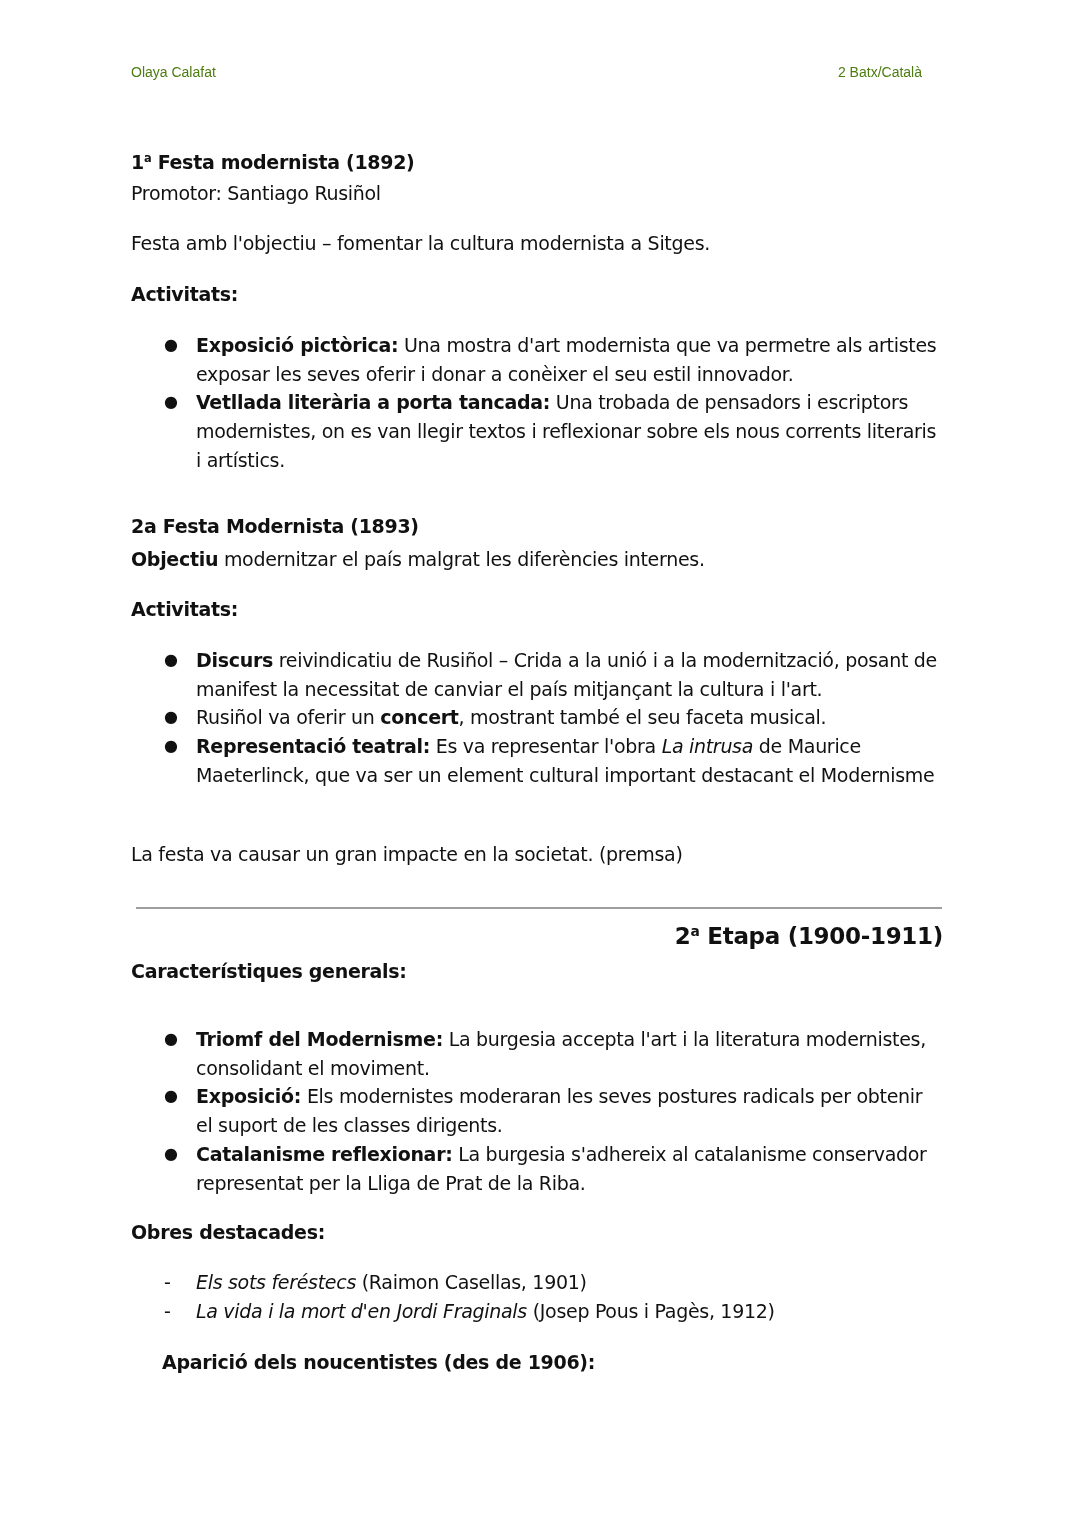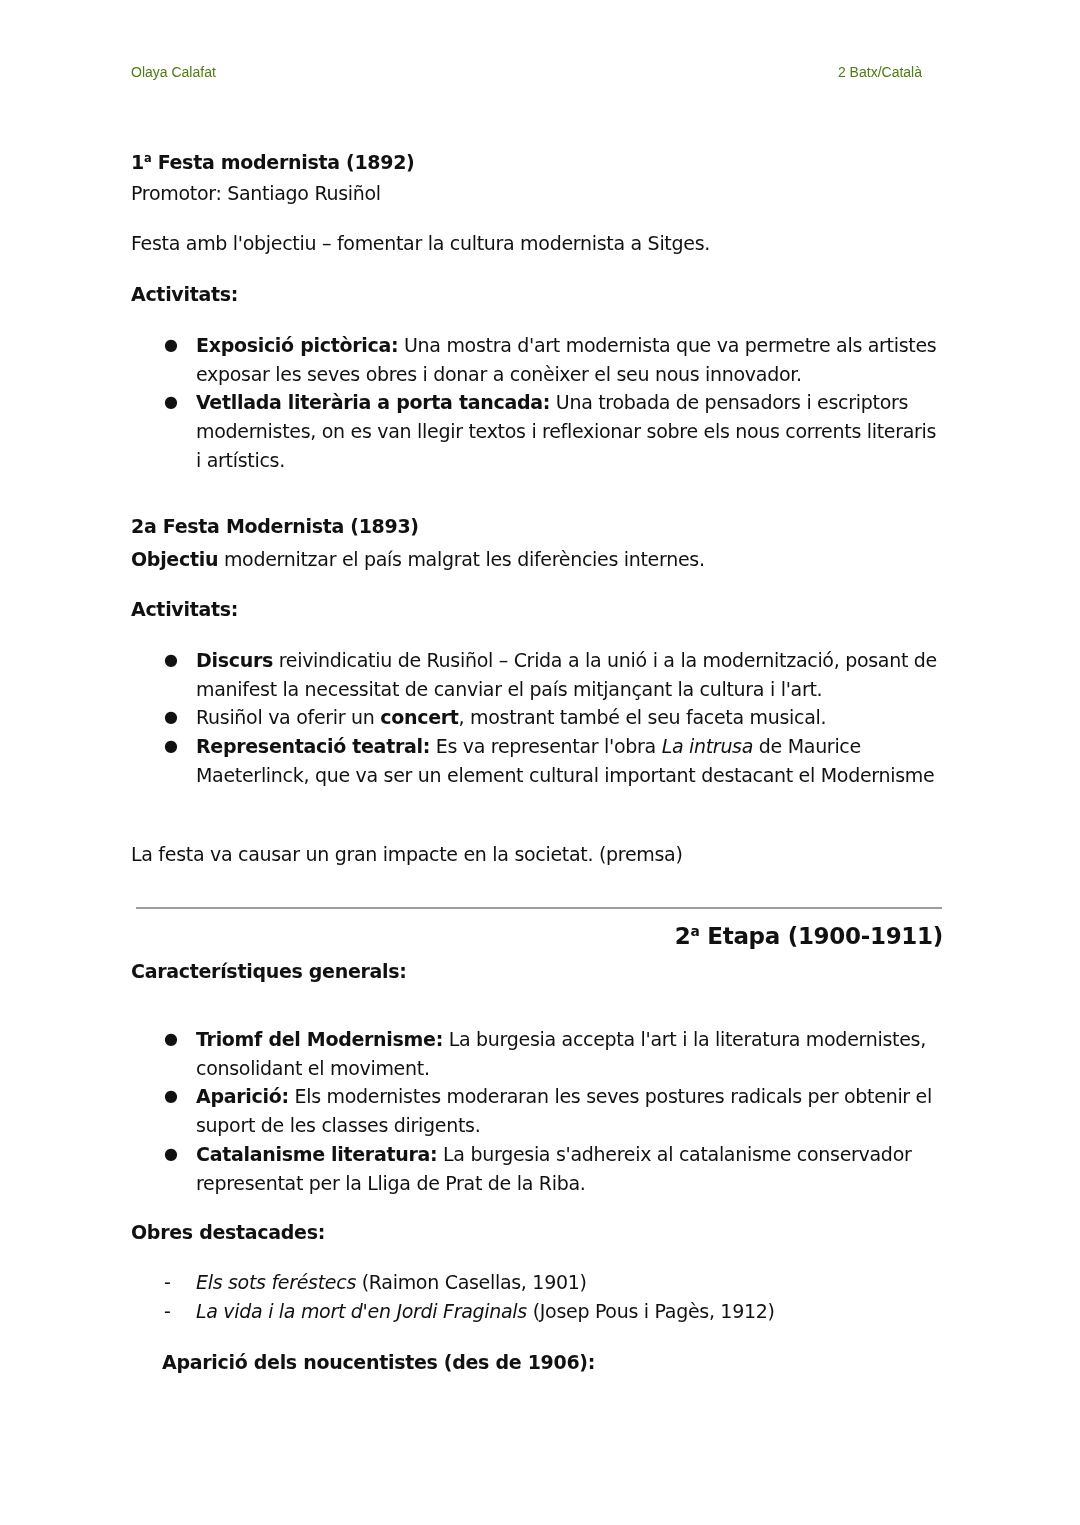--- a/index.html
+++ b/index.html
@@ -52,21 +52,21 @@
 
   <div class="p" style="top:179px;">Promotor: Santiago Rusiñol</div>
 
   <div class="p" style="top:229px;">Festa amb l'objectiu –  fomentar la cultura modernista a Sitges.</div>
 
   <div class="p b" style="top:280px;">Activitats:</div>
 
   <ul class="list" style="top:331px;">
     <li>
       <span class="bullet">●</span>
-      <span class="b">Exposició pictòrica:</span><span> Una mostra d'art modernista que va permetre als artistes exposar les seves obres i donar a conèixer el seu nous innovador.</span>
+      <span class="b">Exposició pictòrica:</span><span> Una mostra d'art modernista que va permetre als artistes exposar les seves oferir i donar a conèixer el seu estil innovador.</span>
     </li>
     <li>
       <span class="bullet">●</span>
       <span class="b">Vetllada literària a porta tancada:</span><span> Una trobada de pensadors i escriptors modernistes, on es van llegir textos i reflexionar sobre els nous corrents literaris i artístics.</span>
     </li>
   </ul>
 
   <div class="p b" style="top:512px;">2a Festa Modernista (1893)</div>
 
   <div class="p" style="top:545px;"><span class="b">Objectiu</span><span> modernitzar el país malgrat les diferències internes.</span></div>
@@ -92,25 +92,25 @@
 
   <div class="p b" style="top:957px;">Característiques generals:</div>
 
   <ul class="list" style="top:1025px;">
     <li>
       <span class="bullet">●</span>
       <span class="b">Triomf del Modernisme:</span><span> La burgesia accepta l'art i la literatura modernistes, consolidant el moviment.</span>
     </li>
     <li>
       <span class="bullet">●</span>
-      <span class="b">Aparició:</span><span> Els modernistes moderaran les seves postures radicals per obtenir el suport de les classes dirigents.</span>
+      <span class="b">Exposició:</span><span> Els modernistes moderaran les seves postures radicals per obtenir el suport de les classes dirigents.</span>
     </li>
     <li>
       <span class="bullet">●</span>
-      <span class="b">Catalanisme literatura:</span><span> La burgesia s'adhereix al catalanisme conservador representat per la Lliga de Prat de la Riba.</span>
+      <span class="b">Catalanisme reflexionar:</span><span> La burgesia s'adhereix al catalanisme conservador representat per la Lliga de Prat de la Riba.</span>
     </li>
   </ul>
 
   <div class="p b" style="top:1218px;">Obres destacades:</div>
 
   <ul class="list dash" style="top:1268px;">
     <li>
       <span class="bullet">-</span>
       <span class="i">Els sots feréstecs</span><span> (Raimon Casellas, 1901)</span>
     </li>

